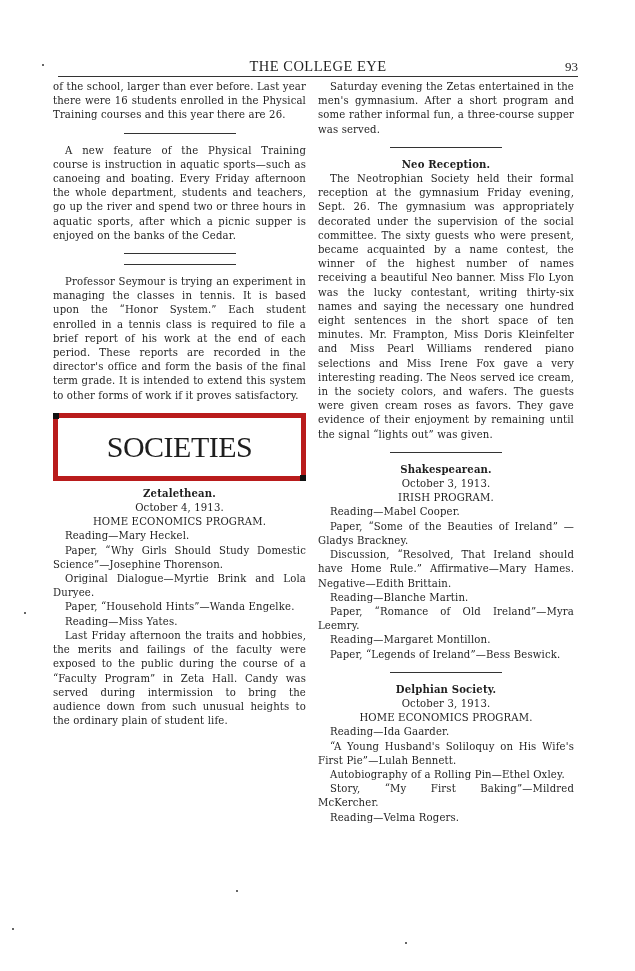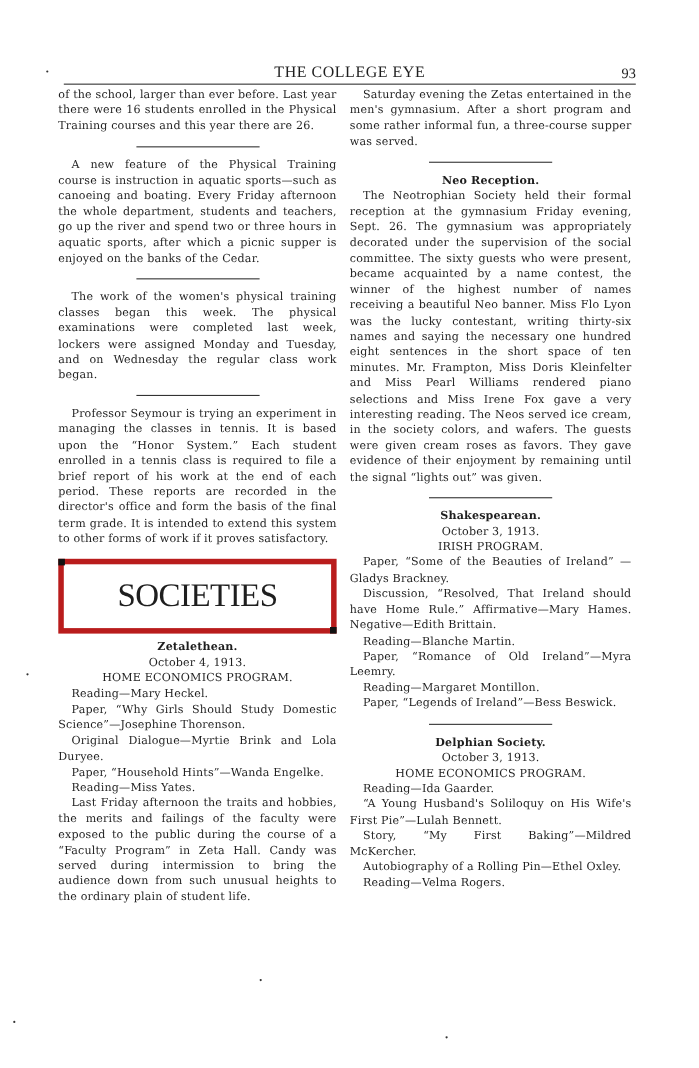--- a/index.html
+++ b/index.html
@@ -62,21 +62,20 @@
   <div class="title">THE COLLEGE EYE</div>
   <div class="pnum">93</div>
 </div>
 <div class="header-rule"></div>
 
 <div class="col left">
   <p>of the school, larger than ever before. Last year there were 16 students enrolled in the Physical Training courses and this year there are 26.</p>
   <div class="rule"></div>
   <p class="ind">A new feature of the Physical Training course is instruction in aquatic sports—such as canoeing and boating. Every Friday afternoon the whole department, students and teachers, go up the river and spend two or three hours in aquatic sports, after which a picnic supper is enjoyed on the banks of the Cedar.</p>
   <div class="rule"></div>
-  <p class="ind">The work of the women's physical training classes began this week. The physical examinations were completed last week, lockers were assigned Monday and Tuesday, and on Wednesday the regular class work began.</p>
   <div class="rule"></div>
   <p class="ind">Professor Seymour is trying an experiment in managing the classes in tennis. It is based upon the “Honor System.” Each student enrolled in a tennis class is required to file a brief report of his work at the end of each period. These reports are recorded in the director's office and form the basis of the final term grade. It is intended to extend this system to other forms of work if it proves satisfactory.</p>
 
   <div class="soc-box">
     <span>SOCIETIES</span>
   </div>
 
   <div class="center bold">Zetalethean.</div>
   <div class="center">October 4, 1913.</div>
   <div class="center">HOME ECONOMICS PROGRAM.</div>
@@ -91,35 +90,36 @@
 <div class="col right">
   <p class="ind">Saturday evening the Zetas entertained in the men's gymnasium. After a short program and some rather informal fun, a three-course supper was served.</p>
   <div class="rule"></div>
   <div class="center bold">Neo Reception.</div>
   <p class="ind">The Neotrophian Society held their formal reception at the gymnasium Friday evening, Sept. 26. The gymnasium was appropriately decorated under the supervision of the social committee. The sixty guests who were present, became acquainted by a name contest, the winner of the highest number of names receiving a beautiful Neo banner. Miss Flo Lyon was the lucky contestant, writing thirty-six names and saying the necessary one hundred eight sentences in the short space of ten minutes. Mr. Frampton, Miss Doris Kleinfelter and Miss Pearl Williams rendered piano selections and Miss Irene Fox gave a very interesting reading. The Neos served ice cream, in the society colors, and wafers. The guests were given cream roses as favors. They gave evidence of their enjoyment by remaining until the signal “lights out” was given.</p>
   <div class="rule"></div>
 
   <div class="center bold">Shakespearean.</div>
   <div class="center">October 3, 1913.</div>
   <div class="center">IRISH PROGRAM.</div>
+  <p class="ind">Reading—Mabel Cooper.</p>
   <p class="ind">Paper, “Some of the Beauties of Ireland” —Gladys Brackney.</p>
   <p class="ind">Discussion, “Resolved, That Ireland should have Home Rule.” Affirmative—Mary Hames. Negative—Edith Brittain.</p>
   <p class="ind">Reading—Blanche Martin.</p>
   <p class="ind">Paper, “Romance of Old Ireland”—Myra Leemry.</p>
   <p class="ind">Reading—Margaret Montillon.</p>
   <p class="ind">Paper, “Legends of Ireland”—Bess Beswick.</p>
   <div class="rule"></div>
 
   <div class="center bold">Delphian Society.</div>
   <div class="center">October 3, 1913.</div>
   <div class="center">HOME ECONOMICS PROGRAM.</div>
   <p class="ind">Reading—Ida Gaarder.</p>
   <p class="ind">“A Young Husband's Soliloquy on His Wife's First Pie”—Lulah Bennett.</p>
+  <p class="ind">Autobiography of a Rolling Pin—Ethel Oxley.</p>
   <p class="ind">Story, “My First Baking”—Mildred McKercher.</p>
-  <p class="ind">Autobiography of a Rolling Pin—Ethel Oxley.</p>
   <p class="ind">Reading—Velma Rogers.</p>
 </div>
 
 <div class="dot" style="left:42px;top:64px"></div>
 <div class="dot" style="left:24px;top:612px"></div>
 <div class="dot" style="left:236px;top:890px"></div>
 <div class="dot" style="left:12px;top:928px"></div>
 <div class="dot" style="left:405px;top:942px"></div>
 
 </body></html>

